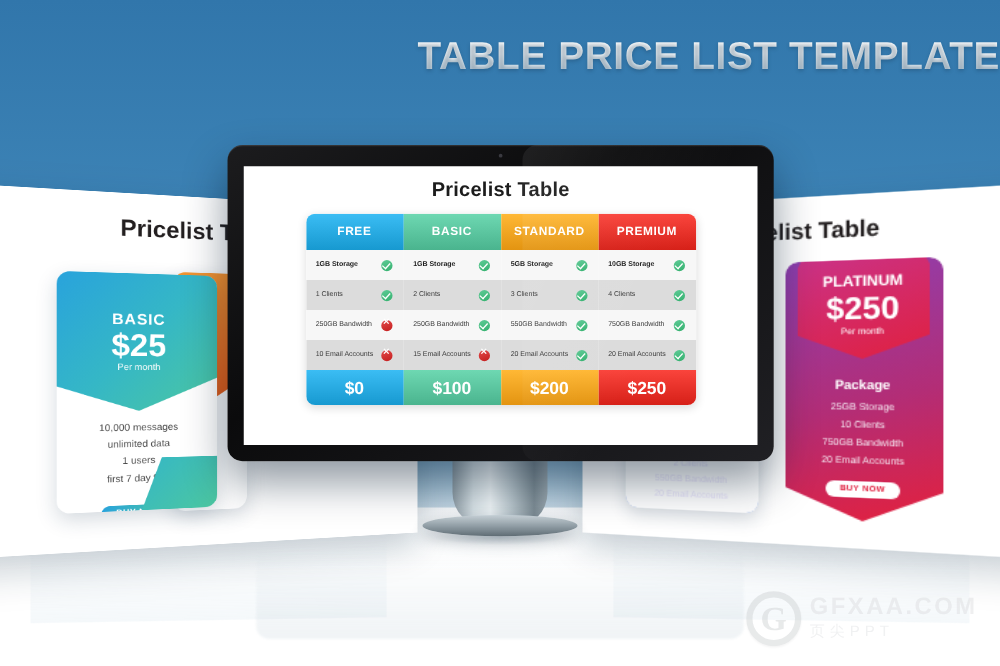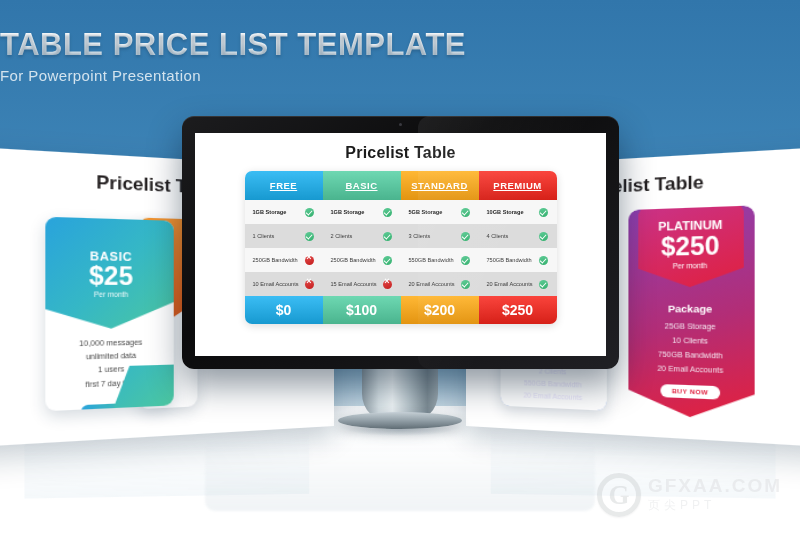--- a/index.html
+++ b/index.html
@@ -4,21 +4,21 @@
 <style>
   * { margin:0; padding:0; box-sizing:border-box; }
   html,body { width:800px; height:533px; overflow:hidden; }
   body {
     font-family:"Liberation Sans", sans-serif;
     background:linear-gradient(180deg,#3176ab 0%,#3f86b8 38%,#5b9ac4 62%,#cfdde6 78%,#ffffff 86%);
     position:relative;
   }
 
   
-  #hero { position:absolute; top:28px; left:0; width:800px; text-align:left; z-index:40; }
+  #hero { position:absolute; top:28px; left:0; width:800px; text-align:right; z-index:40; }
   #hero .t1 {
     font-size:31px; font-weight:bold; letter-spacing:0.5px;
     background:linear-gradient(180deg,#ffffff 0%,#f2f7fa 45%,#b9cddb 100%);
     -webkit-background-clip:text; background-clip:text; color:transparent;
     text-shadow:0 2px 3px rgba(20,50,75,.28);
     display:block; line-height:1.1;
   }
   #hero .t2 { font-size:15px; color:#d3e3ee; margin-top:5px; letter-spacing:.4px; }
 
   
@@ -117,21 +117,21 @@
   }
   #camera { position:absolute; left:50%; top:7px; width:3px; height:3px; margin-left:-1.5px; border-radius:50%; background:#3a3a40; }
   #screen { width:100%; height:100%; background:#fff; position:relative; overflow:hidden; }
 
   
   #tbl-title { text-align:center; font-size:16px; font-weight:bold; color:#1c1c1c; padding:11px 0 9px; letter-spacing:.2px; }
   #ptable { width:312px; margin:0 auto; border-radius:7px; overflow:hidden; box-shadow:0 2px 8px rgba(0,0,0,.14); }
   .trow { display:flex; }
   .thead .cell {
     color:#fff; font-size:9.5px; font-weight:bold; letter-spacing:.5px;
-    height:29px; display:flex; align-items:center; justify-content:center;text-decoration:underline;
+    height:29px; display:flex; align-items:center; justify-content:center;
   }
   .brow .cell {
     flex:1; display:flex; align-items:center; justify-content:space-between;
     padding:0 9px 0 8px; height:24px; font-size:5.6px; color:#3c3c3c;
   }
   .brow:nth-child(odd) .cell { background:#f7f7f7; }
   .brow:nth-child(even) .cell { background:#dcdcdc; }
   .brow.first .cell { font-weight:bold; color:#1e1e1e; }
   .cell .lbl { white-space:nowrap; }
   .mk { width:9px; height:9px; border-radius:50%; flex:0 0 auto; position:relative; }
@@ -196,21 +196,20 @@
   #wm .w1 { font-size:19px; font-weight:bold; color:#d8dadc; letter-spacing:2px; line-height:1; }
   #wm .w2 { font-size:12px; color:#dcdee0; letter-spacing:4px; margin-top:2px; }
 </style>
 </head>
 <body>
 
 <div id="floor"></div>
 
 <div id="hero">
   <span class="t1">TABLE PRICE LIST TEMPLATE</span>
-  <div class="t2">For Powerpoint Presentation</div>
 </div>
 
 <div class="slide" id="slide-left">
   <div class="slide-head">Pricelist Table</div>
 
   <div class="mini" id="card-orange">
     <div class="mini-top"></div>
   </div>
 
   <div class="mini" id="card-basic">

